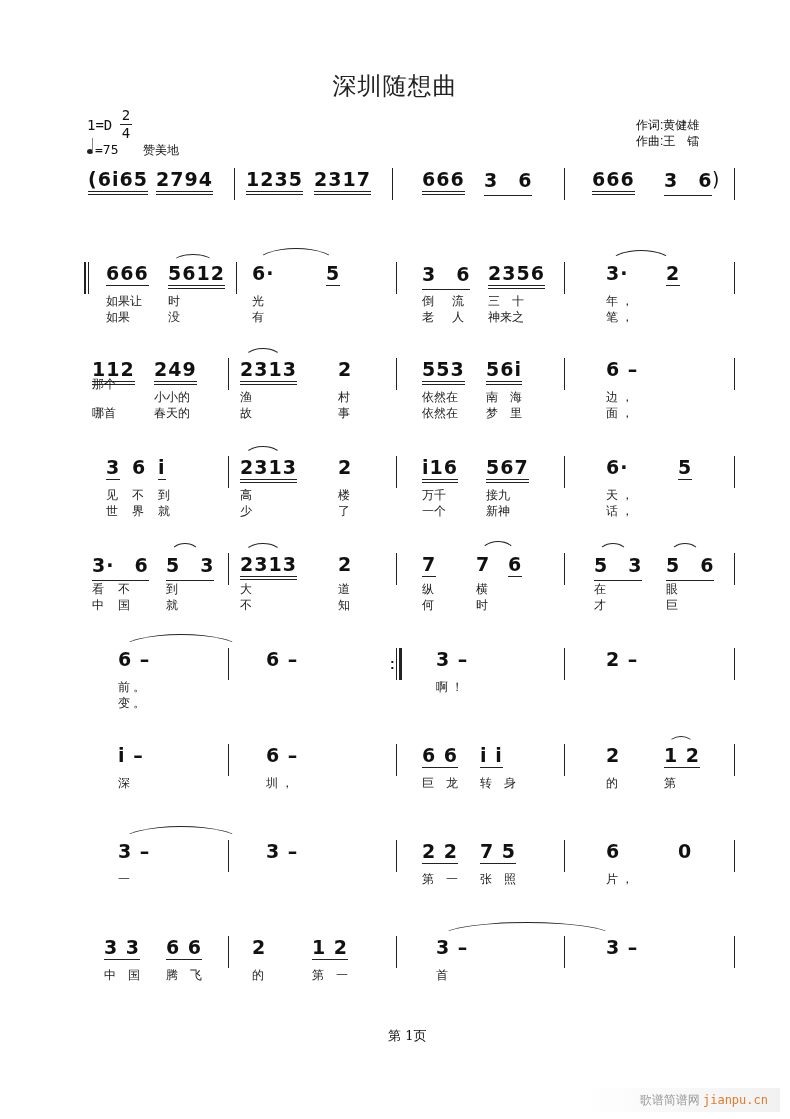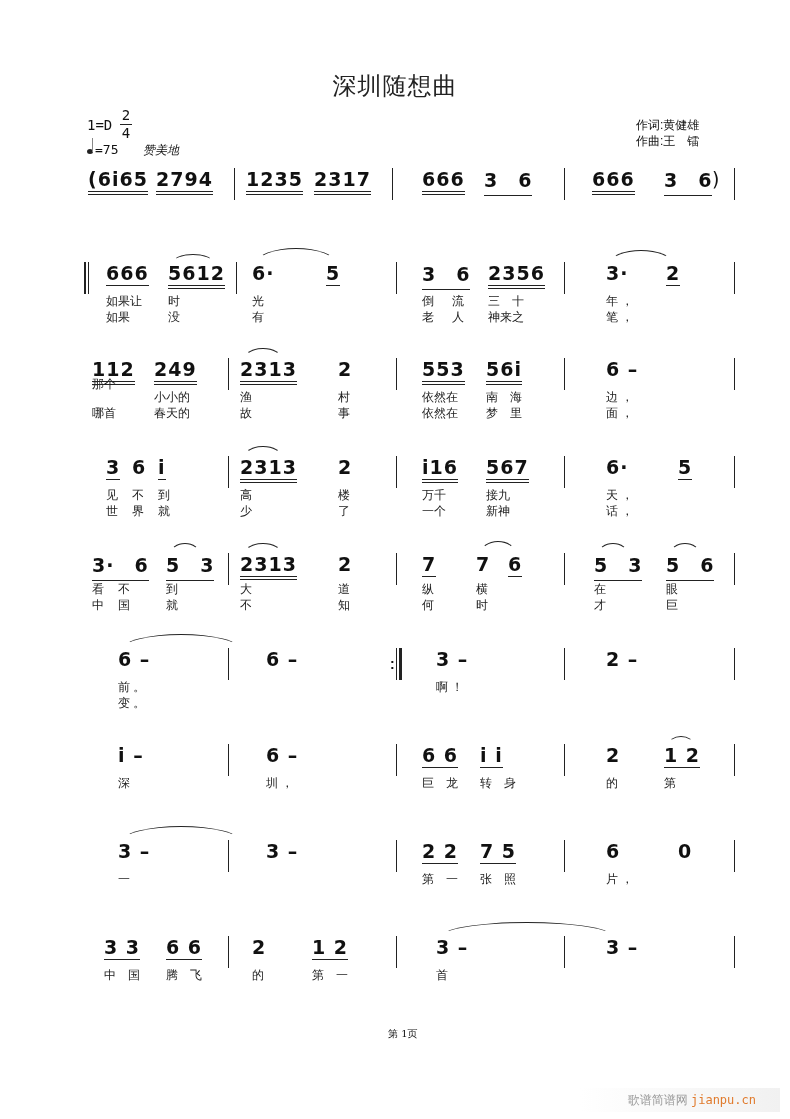--- a/index.html
+++ b/index.html
@@ -4,32 +4,32 @@
 <style>
   html, body { margin: 0; padding: 0; background: #ffffff; }
   body { width: 790px; height: 1119px; position: relative; overflow: hidden; font-family: "Liberation Sans", "DejaVu Sans", sans-serif; color: #111; }
   .title { position: absolute; left: 0; width: 790px; top: 70px; text-align: center; font-family: "DejaVu Serif", serif; font-size: 24px; color: #222; letter-spacing: 1px; }
   .key { position: absolute; left: 87px; top: 117px; font-size: 14px; font-family: "DejaVu Sans Mono", monospace; }
   .ts { position: absolute; left: 120px; top: 108px; font-size: 14px; line-height: 15px; text-align: center; font-family: "DejaVu Sans Mono", monospace; }
   .ts .line { display: block; border-top: 1px solid #222; width: 12px; margin: 1px auto; }
   .tempo { position: absolute; left: 87px; top: 142px; font-size: 13px; font-family: "DejaVu Sans Mono", monospace; }
   .tempo .note { display: inline-block; width: 6px; height: 5px; background: #222; border-radius: 50%; position: relative; margin-right: 2px; }
   .tempo .note::before { content: ""; position: absolute; right: 0; bottom: 2px; width: 1px; height: 14px; background: #888; }
-  .expr { position: absolute; left: 143px; top: 142px; font-size: 12px; font-style: italic; }
+  .expr { position: absolute; left: 143px; top: 142px; font-size: 12px; }
   .credits { position: absolute; left: 636px; top: 117px; font-size: 12px; line-height: 16px; }
   .sys { position: absolute; left: 86px; width: 650px; }
   .bar { position: absolute; top: 0; width: 1px; height: 32px; background: #222; }
   .n { position: absolute; font-weight: bold; font-size: 19px; font-family: "DejaVu Sans", sans-serif; letter-spacing: 1px; white-space: pre; }
   .u1 { border-bottom: 1.5px solid #222; padding-bottom: 1px; }
   .u2 { border-bottom: 4px double #222; padding-bottom: 1px; }
   .ly { position: absolute; font-size: 12px; white-space: pre; color: #222; }
   .slur { position: absolute; border: 1.3px solid #222; border-bottom: none; border-left-color: transparent; border-right-color: transparent; border-radius: 50% 50% 0 0 / 100% 100% 0 0; }
   .rep { position: absolute; }
-  .footer { position: absolute; left: 388px; top: 1027px; font-size: 10px; font-family: "DejaVu Serif", serif; }
-  .wm { position: absolute; left: 580px; top: 1088px; width: 200px; height: 24px; background: linear-gradient(90deg, #ffffff, #f1f1f1); font-size: 12px; color: #999; text-align: right; padding-right: 24px; line-height: 24px; box-sizing: border-box; }
+  .footer { position: absolute; left: 388px; top: 1027px; font-size: 13px; font-family: "DejaVu Serif", serif; }
+  .wm { position: absolute; left: 580px; top: 1088px; width: 200px; height: 24px; background: linear-gradient(90deg, #ffffff, #f1f1f1); font-size: 12px; color: #999; text-align: right; padding-right: 12px; line-height: 24px; box-sizing: border-box; }
   .wm .dom { color: #e07a2c; font-family: "DejaVu Sans Mono", monospace; }
 </style>
 </head>
 <body>
 
 <div class="title">深圳随想曲</div>
 <div class="key">1=D</div>
 <div class="ts">
   <span>2</span>
   <span class="line"></span>

